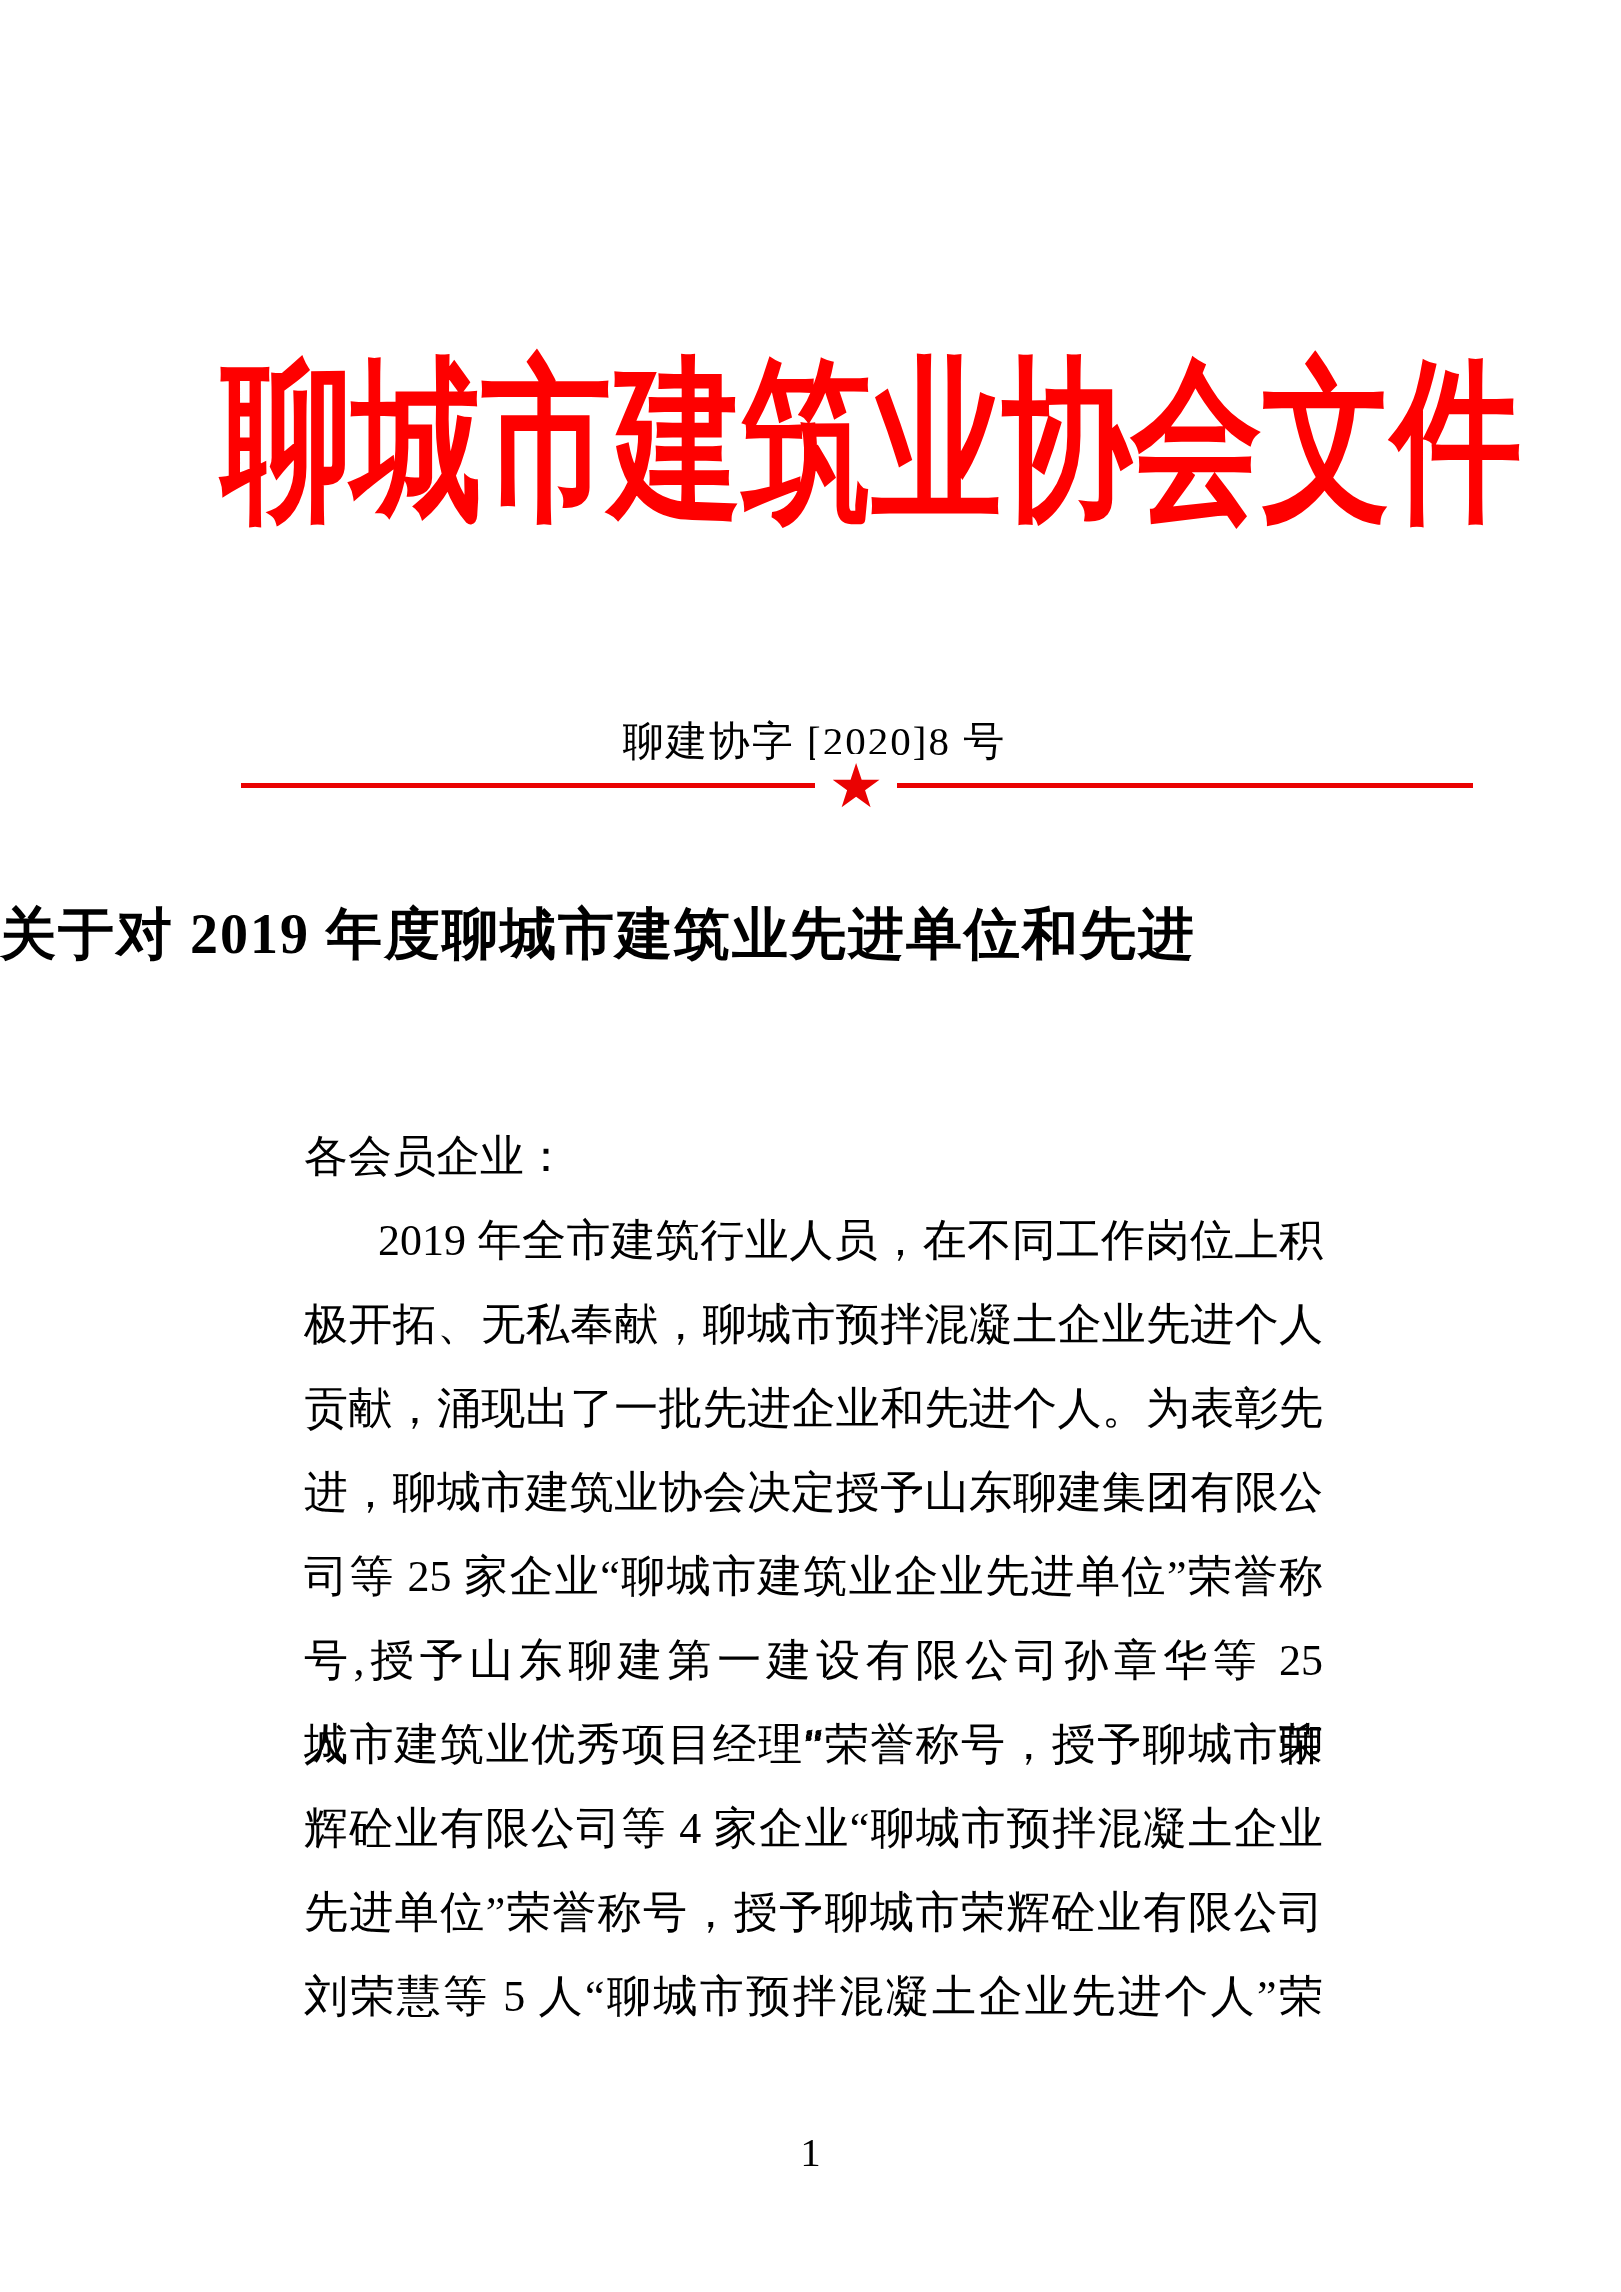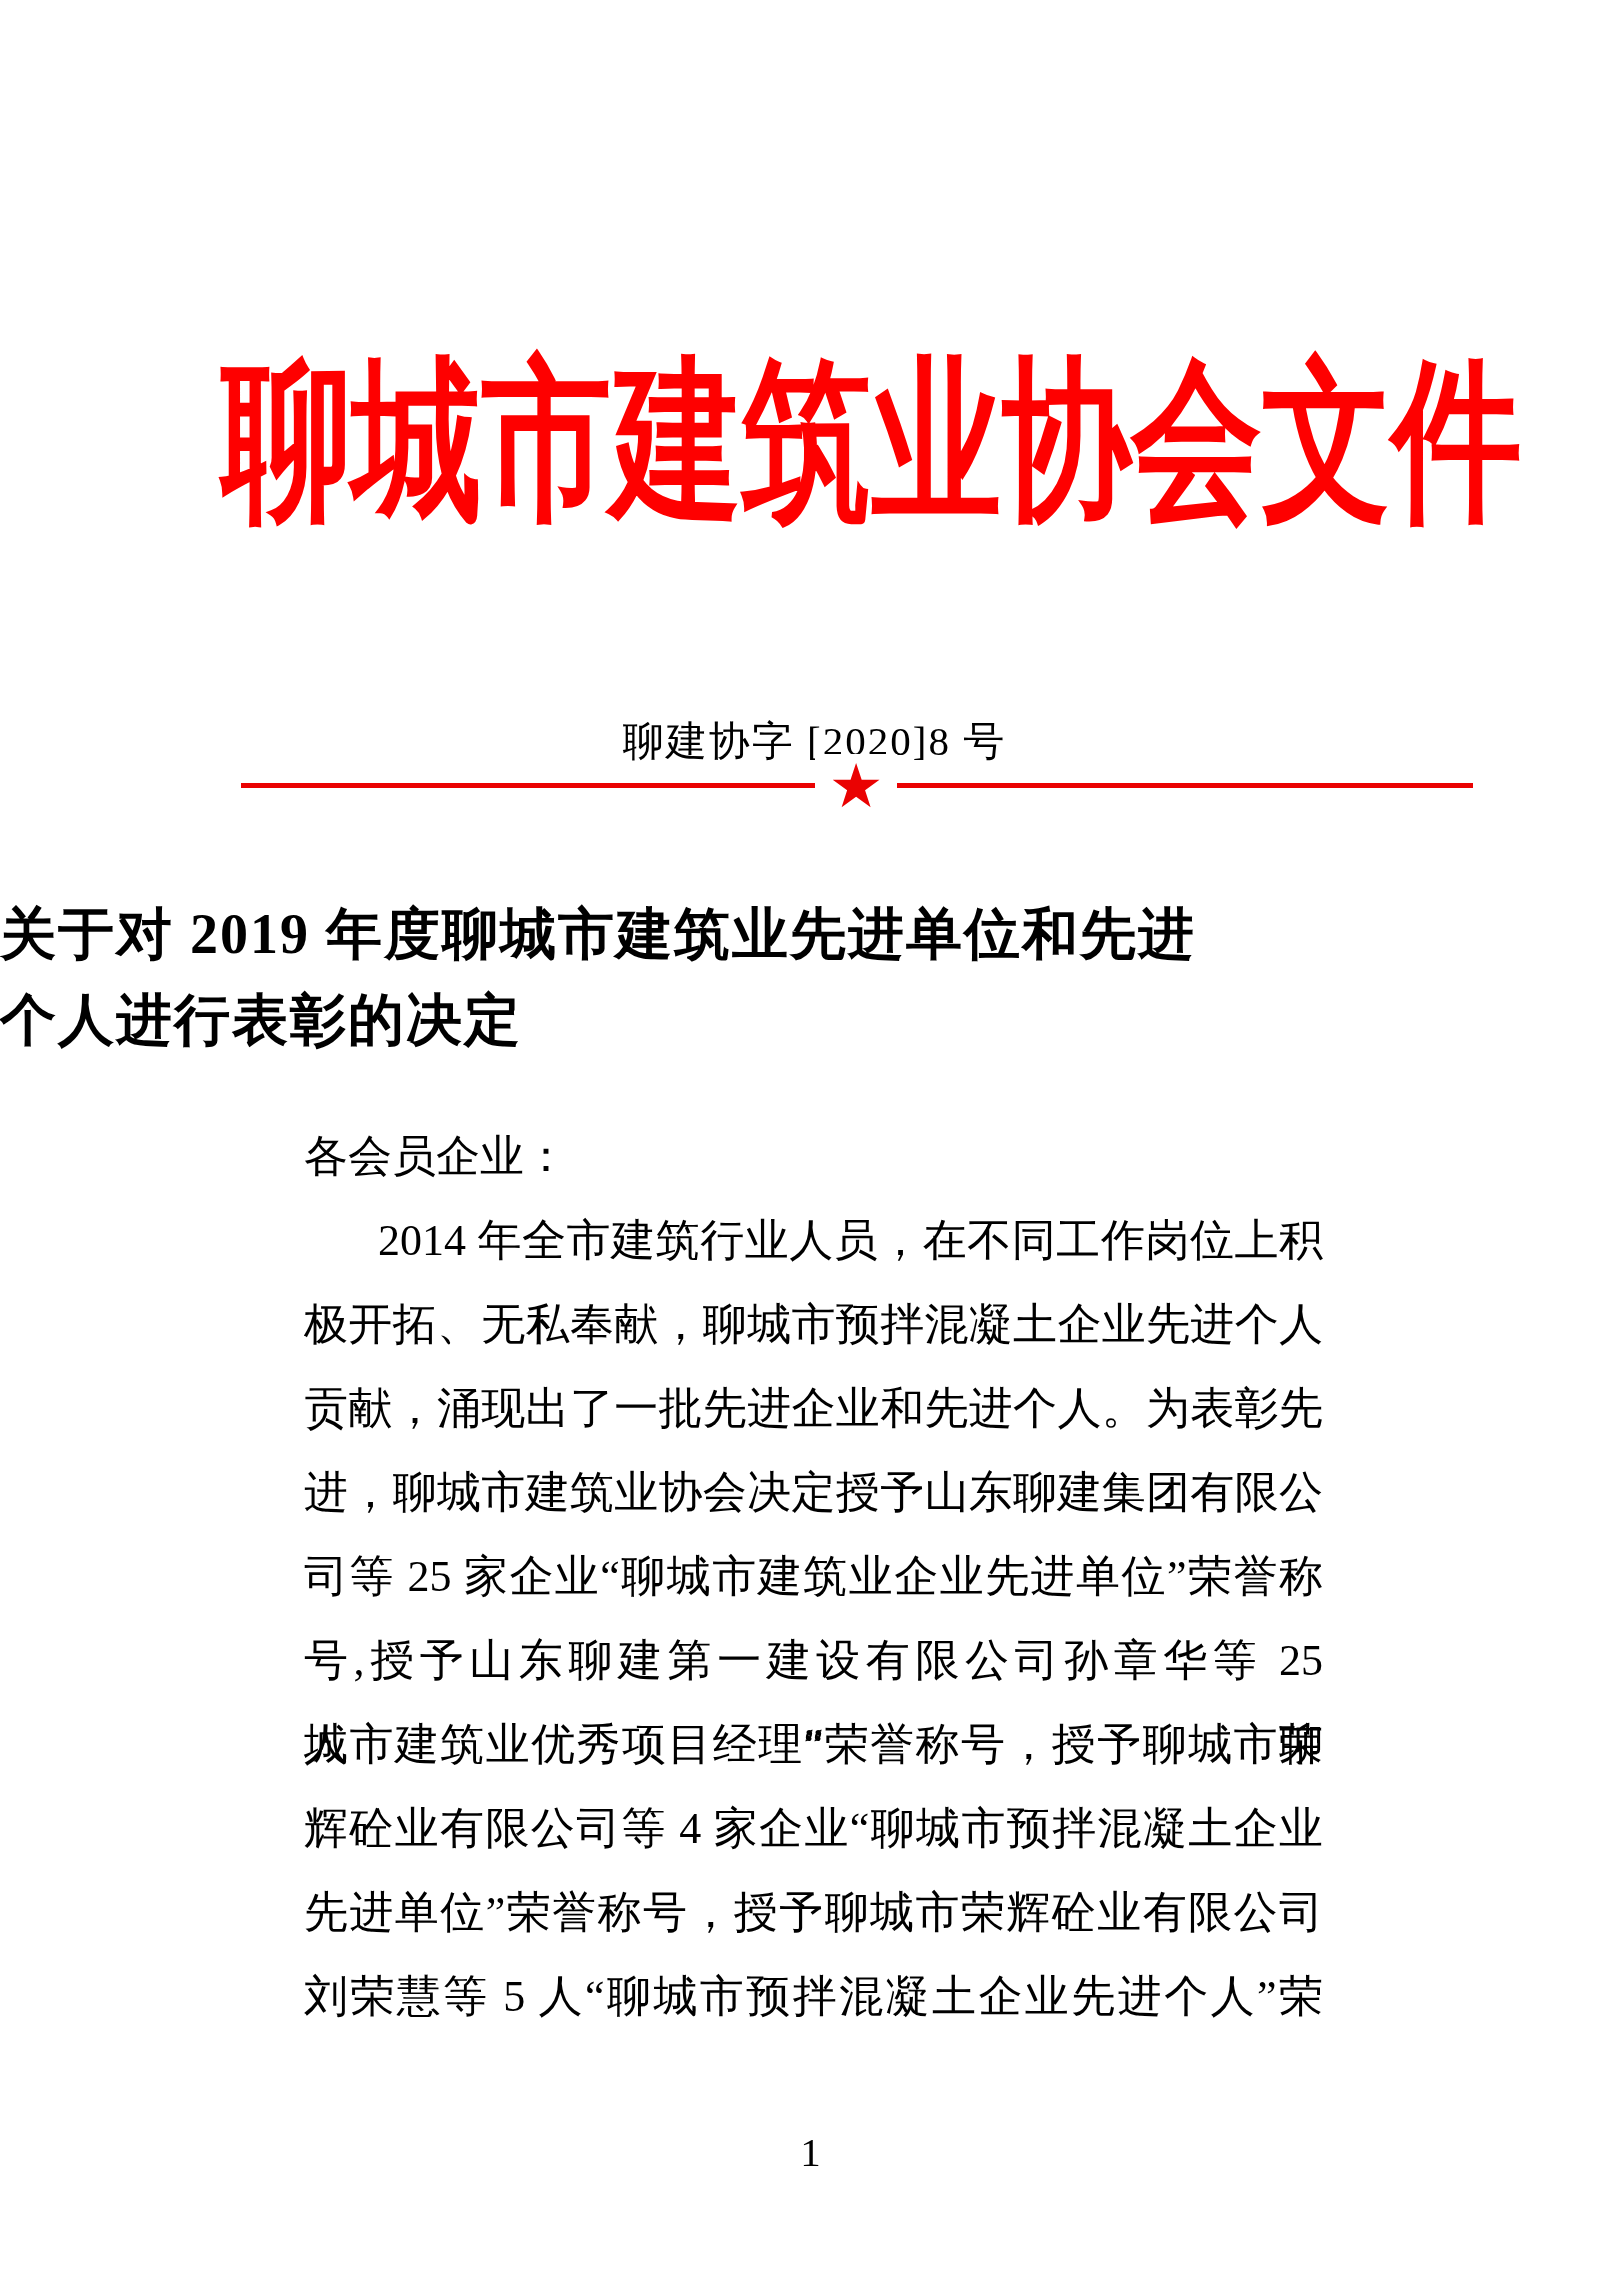--- a/index.html
+++ b/index.html
@@ -79,26 +79,25 @@
   <span class="t">聊城市建筑业协会文件</span>
 </div>
 
 <div class="doc-number">聊建协字 [2020]8 号</div>
 
 <div class="red-rule"></div>
 <div class="star">★</div>
 
 <div class="doc-title">
   <div class="line">关于对 2019 年度聊城市建筑业先进单位和先进</div>
-  <div class="line">个人进行表彰的决定</div>
 </div>
 
 <div class="body-text">
   <div class="line">各会员企业：</div>
-  <div class="line justify indent">2014 年全市建筑行业人员，在不同工作岗位上积</div>
+  <div class="line justify indent">2019 年全市建筑行业人员，在不同工作岗位上积</div>
   <div class="line justify">极开拓、无私奉献，聊城市预拌混凝土企业先进个人</div>
   <div class="line justify">贡献，涌现出了一批先进企业和先进个人。为表彰先</div>
   <div class="line justify">进，聊城市建筑业协会决定授予山东聊建集团有限公</div>
   <div class="line justify">司等 25 家企业“聊城市建筑业企业先进单位”荣誉称</div>
   <div class="line justify">号,授予山东聊建第一建设有限公司孙章华等 25 人“聊</div>
   <div class="line justify">城市建筑业优秀项目经理”荣誉称号，授予聊城市荣</div>
   <div class="line justify">辉砼业有限公司等 4 家企业“聊城市预拌混凝土企业</div>
   <div class="line justify">先进单位”荣誉称号，授予聊城市荣辉砼业有限公司</div>
   <div class="line justify">刘荣慧等 5 人“聊城市预拌混凝土企业先进个人”荣</div>
 </div>

